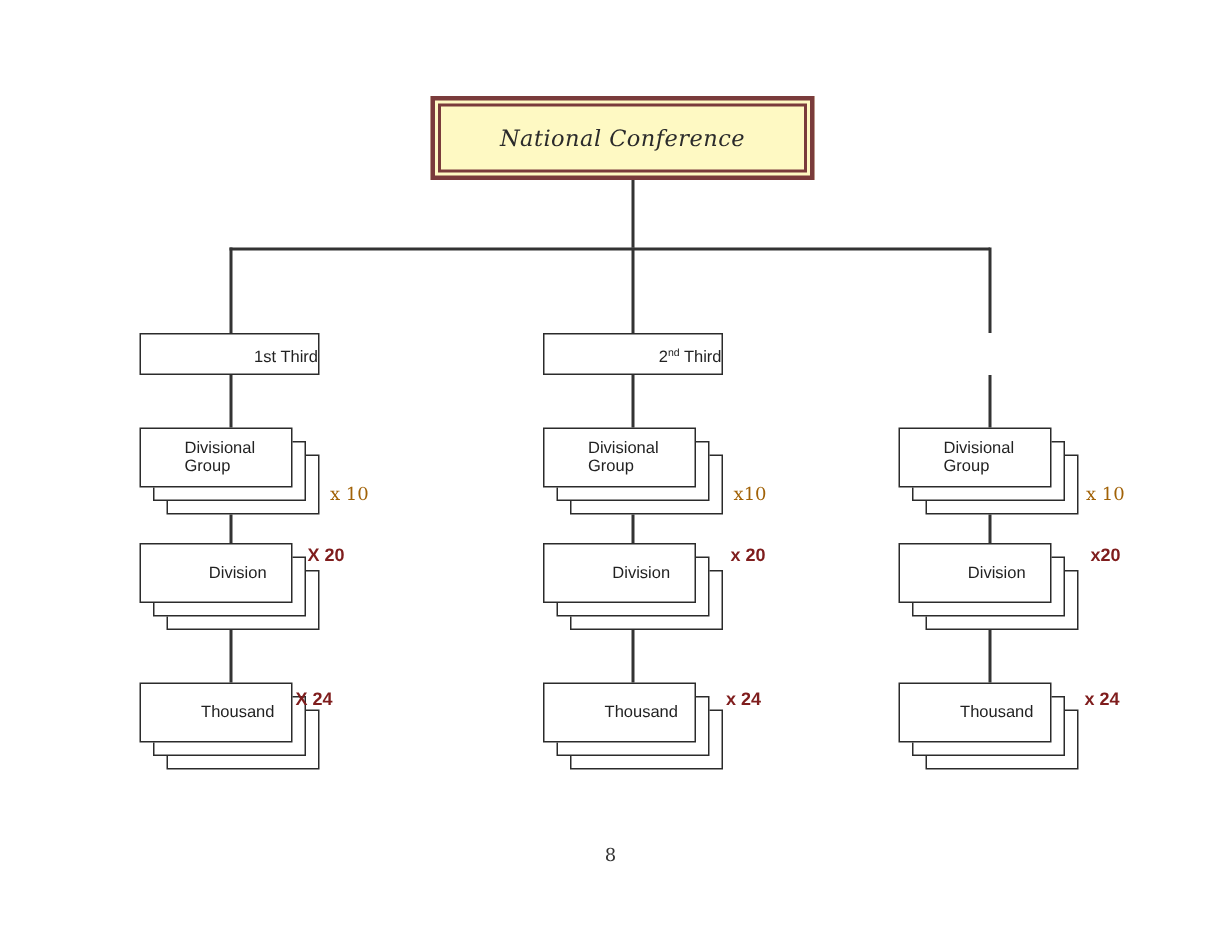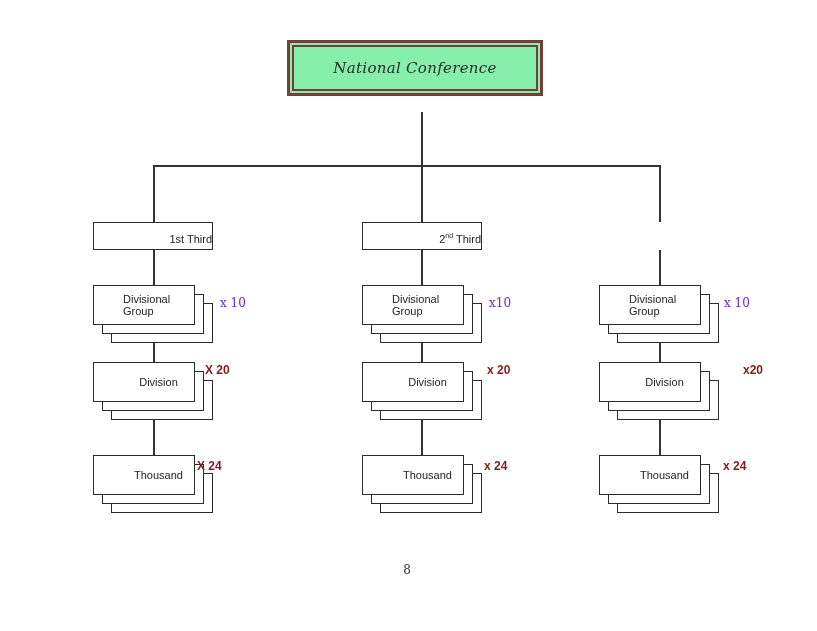--- a/index.html
+++ b/index.html
@@ -15,24 +15,24 @@
   
   .line {
     position: absolute;
     background: var(--line, #333333);
     z-index: 0;
   }
 
   
   .root-node {
     position: absolute;
-    left: 287px; top: 40px;
+    left: 287px; top: 64px;
     width: 256px; height: 56px;
     border: 3px solid var(--accent, #7a3b3b);
-    background: #86efac;
+    background: #fef9c3;
     box-sizing: border-box;
     z-index: 2;
     padding: 2px;
   }
   .root-inner {
     width: 100%; height: 100%;
     border: 2px solid var(--accent, #7a3b3b);
     box-sizing: border-box;
     display: flex; align-items: center; justify-content: center;
   }
@@ -85,22 +85,23 @@
 
   .mult {
     position: absolute;
     left: 127px;
     font-size: 12px;
     white-space: nowrap;
     z-index: 3;
   }
   .mult.serif {
     font-family: "DejaVu Serif", serif;
-    color: #6d28d9;
+    color: #a16207;
     font-size: 12px;
+    margin-top: 26px;
   }
   .mult.sans {
     font-family: "Liberation Sans", sans-serif;
     color: #7f1d1d;
     font-weight: 700;
   }
   .row-dg  .mult { top: 11px; }
   .row-div .mult { top: 1px; }
   .row-th  .mult { top: 4px; text-align: right; }
 
@@ -199,21 +200,21 @@
         <span>Divisional Group</span>
       </div>
     <div class="mult serif" style="left:125px;">x 10</div>
   </div>
   <div class="stack row-div" style="left:599px; top:362px;">
     <div class="sbox back2"></div>
     <div class="sbox back1"></div>
     <div class="sbox front">
         <span>Division</span>
       </div>
-    <div class="mult sans" style="left:128px;margin-left:16px;">x20</div>
+    <div class="mult sans" style="left:128px;">x20</div>
   </div>
   <div class="stack row-th" style="left:599px; top:455px;">
     <div class="sbox back2"></div>
     <div class="sbox back1"></div>
     <div class="sbox front">
         <span>Thousand</span>
       </div>
     <div class="mult sans" style="left:124px;">x 24</div>
   </div>
 

